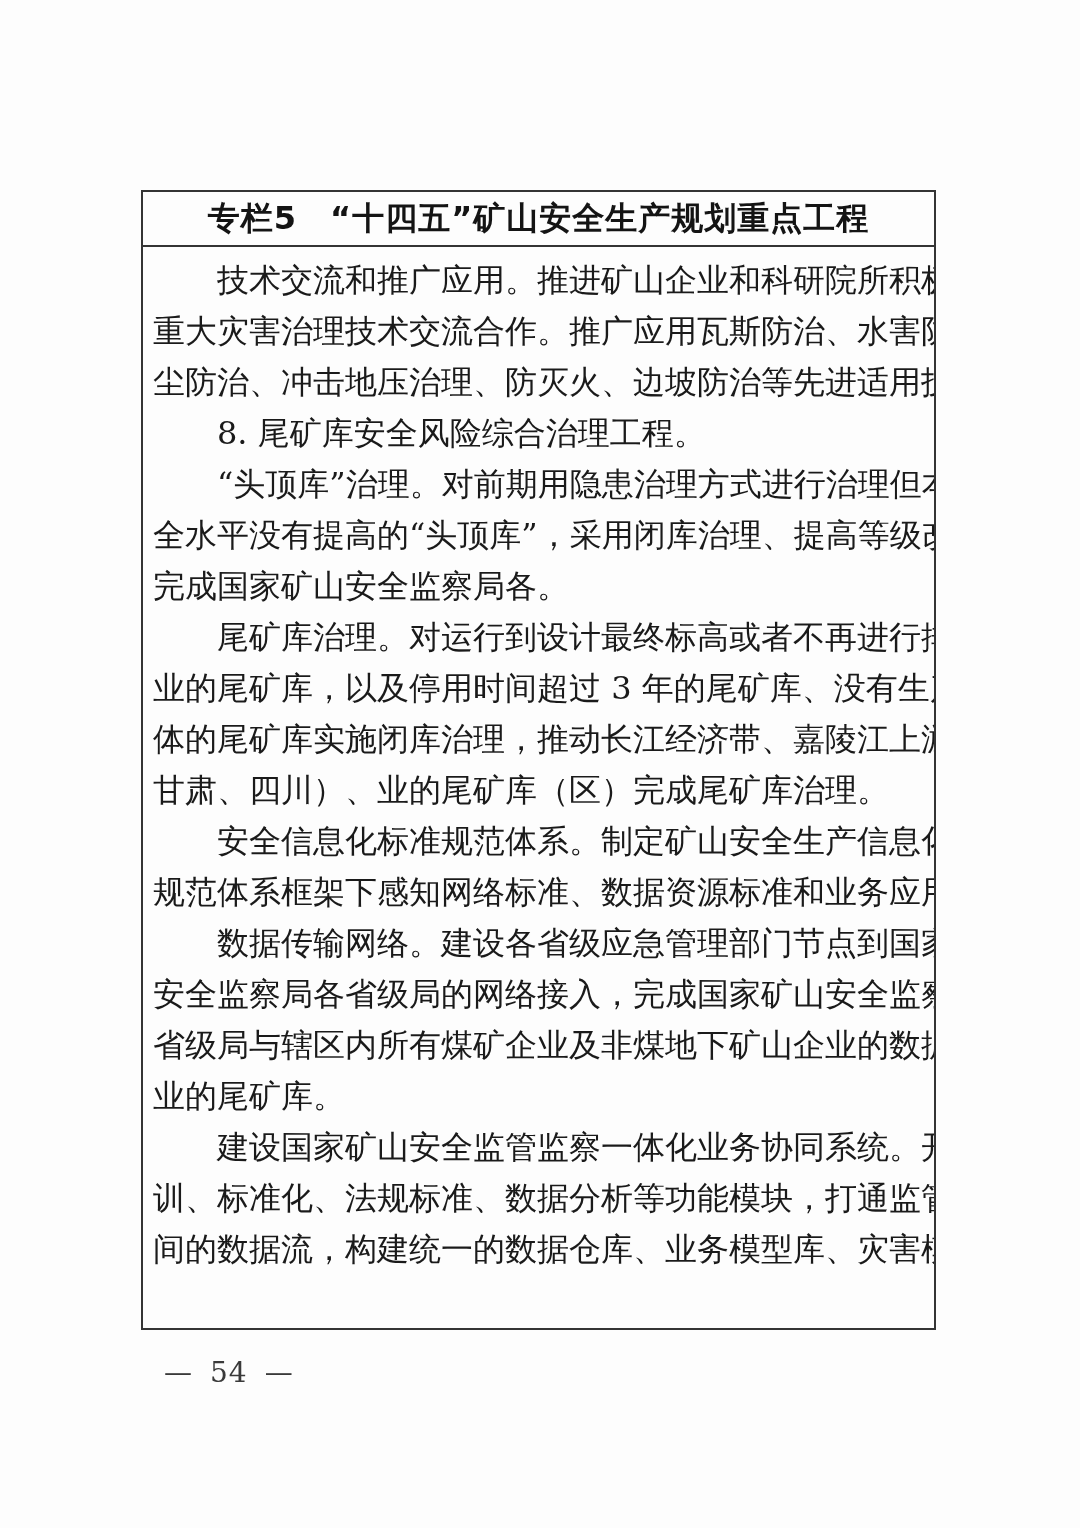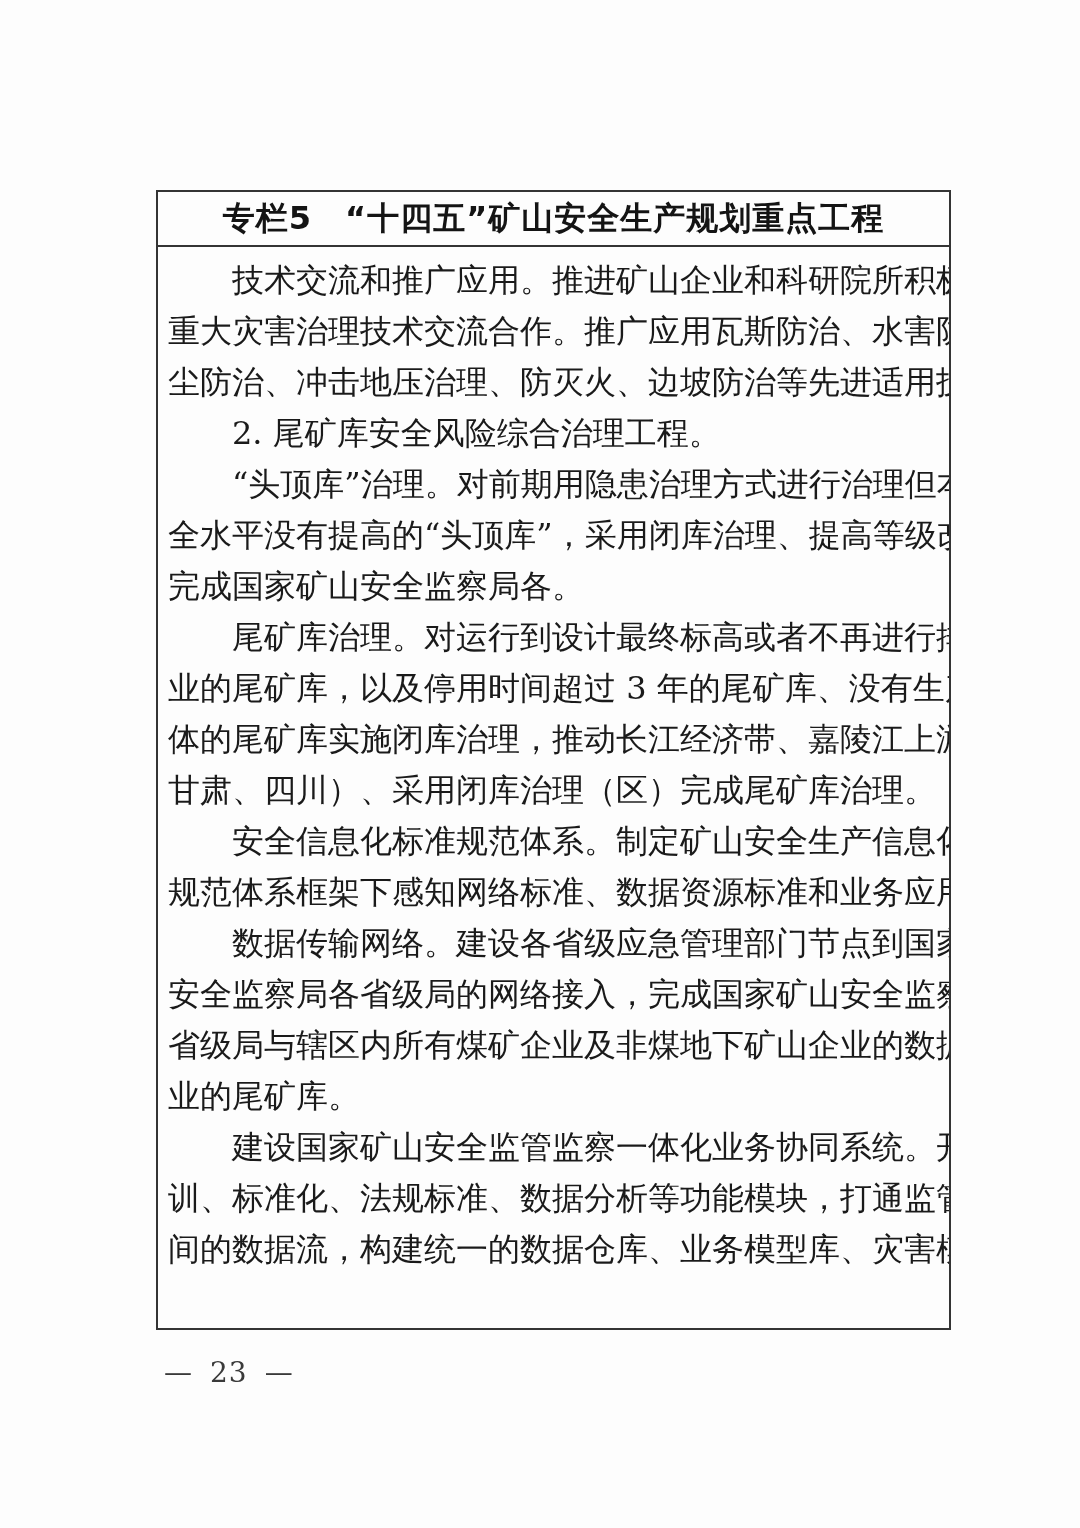--- a/index.html
+++ b/index.html
@@ -15,21 +15,21 @@
   }
 
   .page {
     position: absolute;
     inset: 0;
     background: #fdfdfd;
   }
 
   .doc-box {
     position: absolute;
-    left: 156px;
+    left: 141px;
     top: 190px;
     width: 795px;
     height: 1140px;
     border: 2px solid #343434;
     background: #fdfdfd;
   }
 
   .box-title {
     height: 55px;
     border-bottom: 2px solid #343434;
@@ -84,39 +84,39 @@
 <body>
 
 <div class="page">
 
   <div class="doc-box">
     <div class="box-title">专栏5　“十四五”矿山安全生产规划重点工程</div>
     <div class="box-body">
         <div class="line indent">技术交流和推广应用。推进矿山企业和科研院所积极开展</div>
         <div class="line">重大灾害治理技术交流合作。推广应用瓦斯防治、水害防治、粉</div>
         <div class="line">尘防治、冲击地压治理、防灭火、边坡防治等先进适用技术装备。</div>
-        <div class="line indent end">2. 尾矿库安全风险综合治理工程。</div>
+        <div class="line indent end">8. 尾矿库安全风险综合治理工程。</div>
         <div class="line indent">“头顶库”治理。对前期用隐患治理方式进行治理但本质安</div>
         <div class="line">全水平没有提高的“头顶库”，采用闭库治理、提高等级改造、搬</div>
         <div class="line end">完成国家矿山安全监察局各。</div>
         <div class="line indent">尾矿库治理。对运行到设计最终标高或者不再进行排尾作</div>
         <div class="line">业的尾矿库，以及停用时间超过 3 年的尾矿库、没有生产经营主</div>
         <div class="line">体的尾矿库实施闭库治理，推动长江经济带、嘉陵江上游（陕西、</div>
-        <div class="line end">甘肃、四川）、采用闭库治理（区）完成尾矿库治理。</div>
+        <div class="line end">甘肃、四川）、业的尾矿库（区）完成尾矿库治理。</div>
         <div class="line indent">安全信息化标准规范体系。制定矿山安全生产信息化标准</div>
         <div class="line">规范体系框架下感知网络标准、数据资源标准和业务应用标准。</div>
         <div class="line indent">数据传输网络。建设各省级应急管理部门节点到国家矿山</div>
         <div class="line">安全监察局各省级局的网络接入，完成国家矿山安全监察局各</div>
         <div class="line">省级局与辖区内所有煤矿企业及非煤地下矿山企业的数据传输</div>
         <div class="line end">业的尾矿库。</div>
         <div class="line indent">建设国家矿山安全监管监察一体化业务协同系统。开发培</div>
         <div class="line">训、标准化、法规标准、数据分析等功能模块，打通监管与监察之</div>
         <div class="line">间的数据流，构建统一的数据仓库、业务模型库、灾害模型库等。</div>
       </div>
   </div>
 
   <div class="page-number">
     <span>—</span>
-    <span>23</span>
+    <span>54</span>
     <span>—</span>
   </div>
 
 </div>
 
 </body></html>

